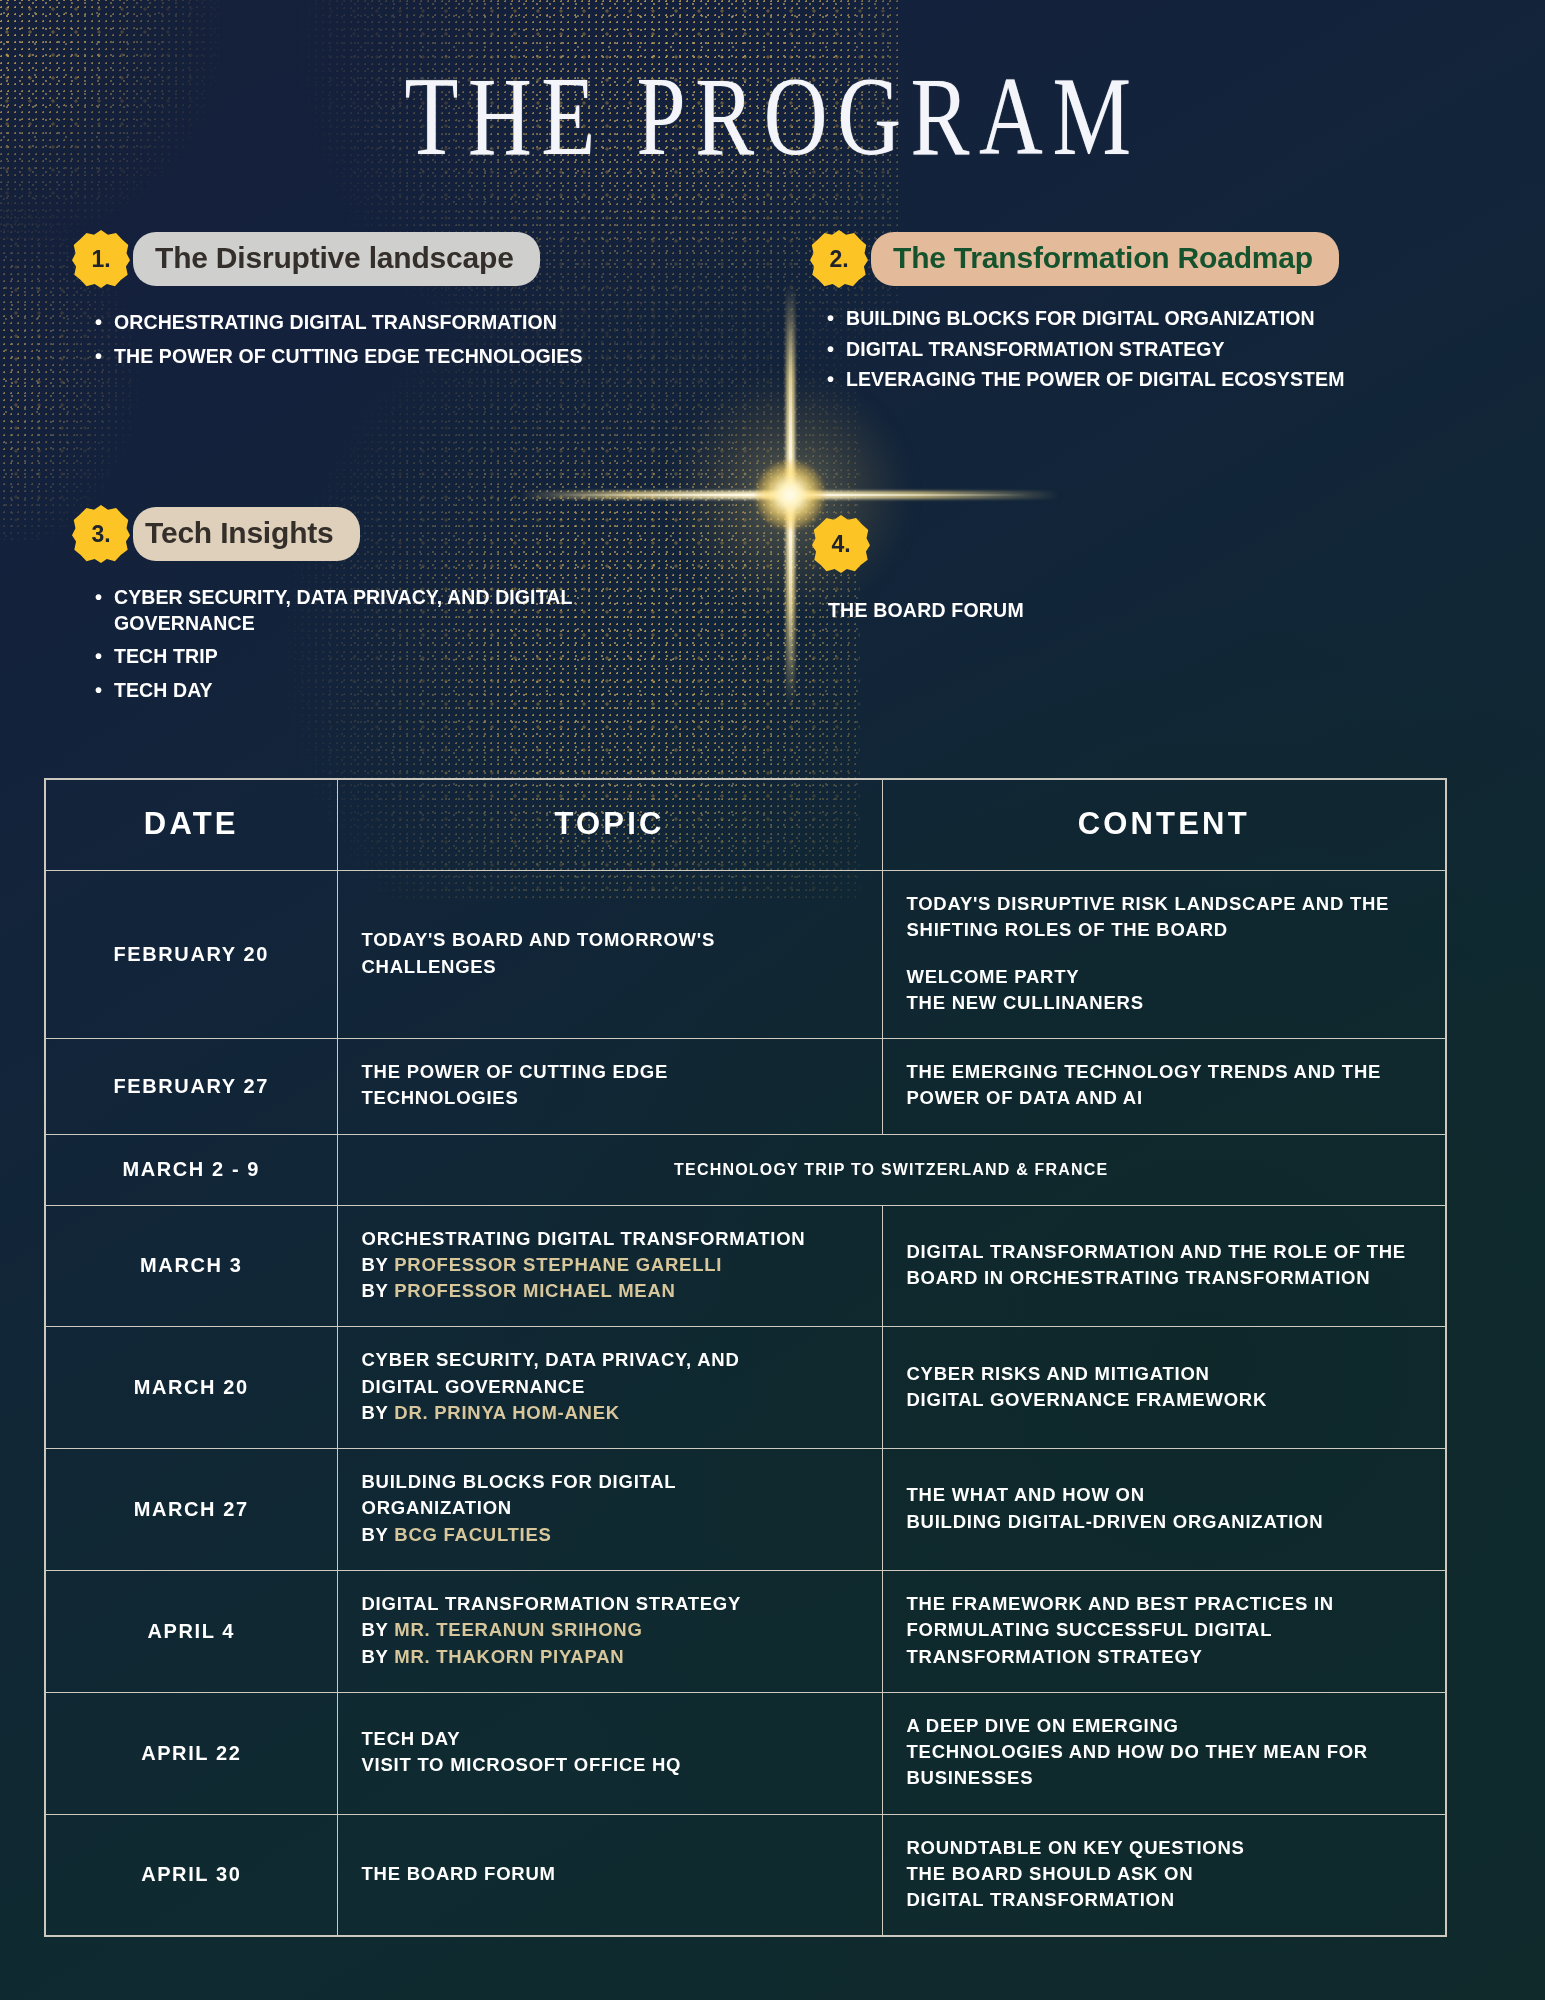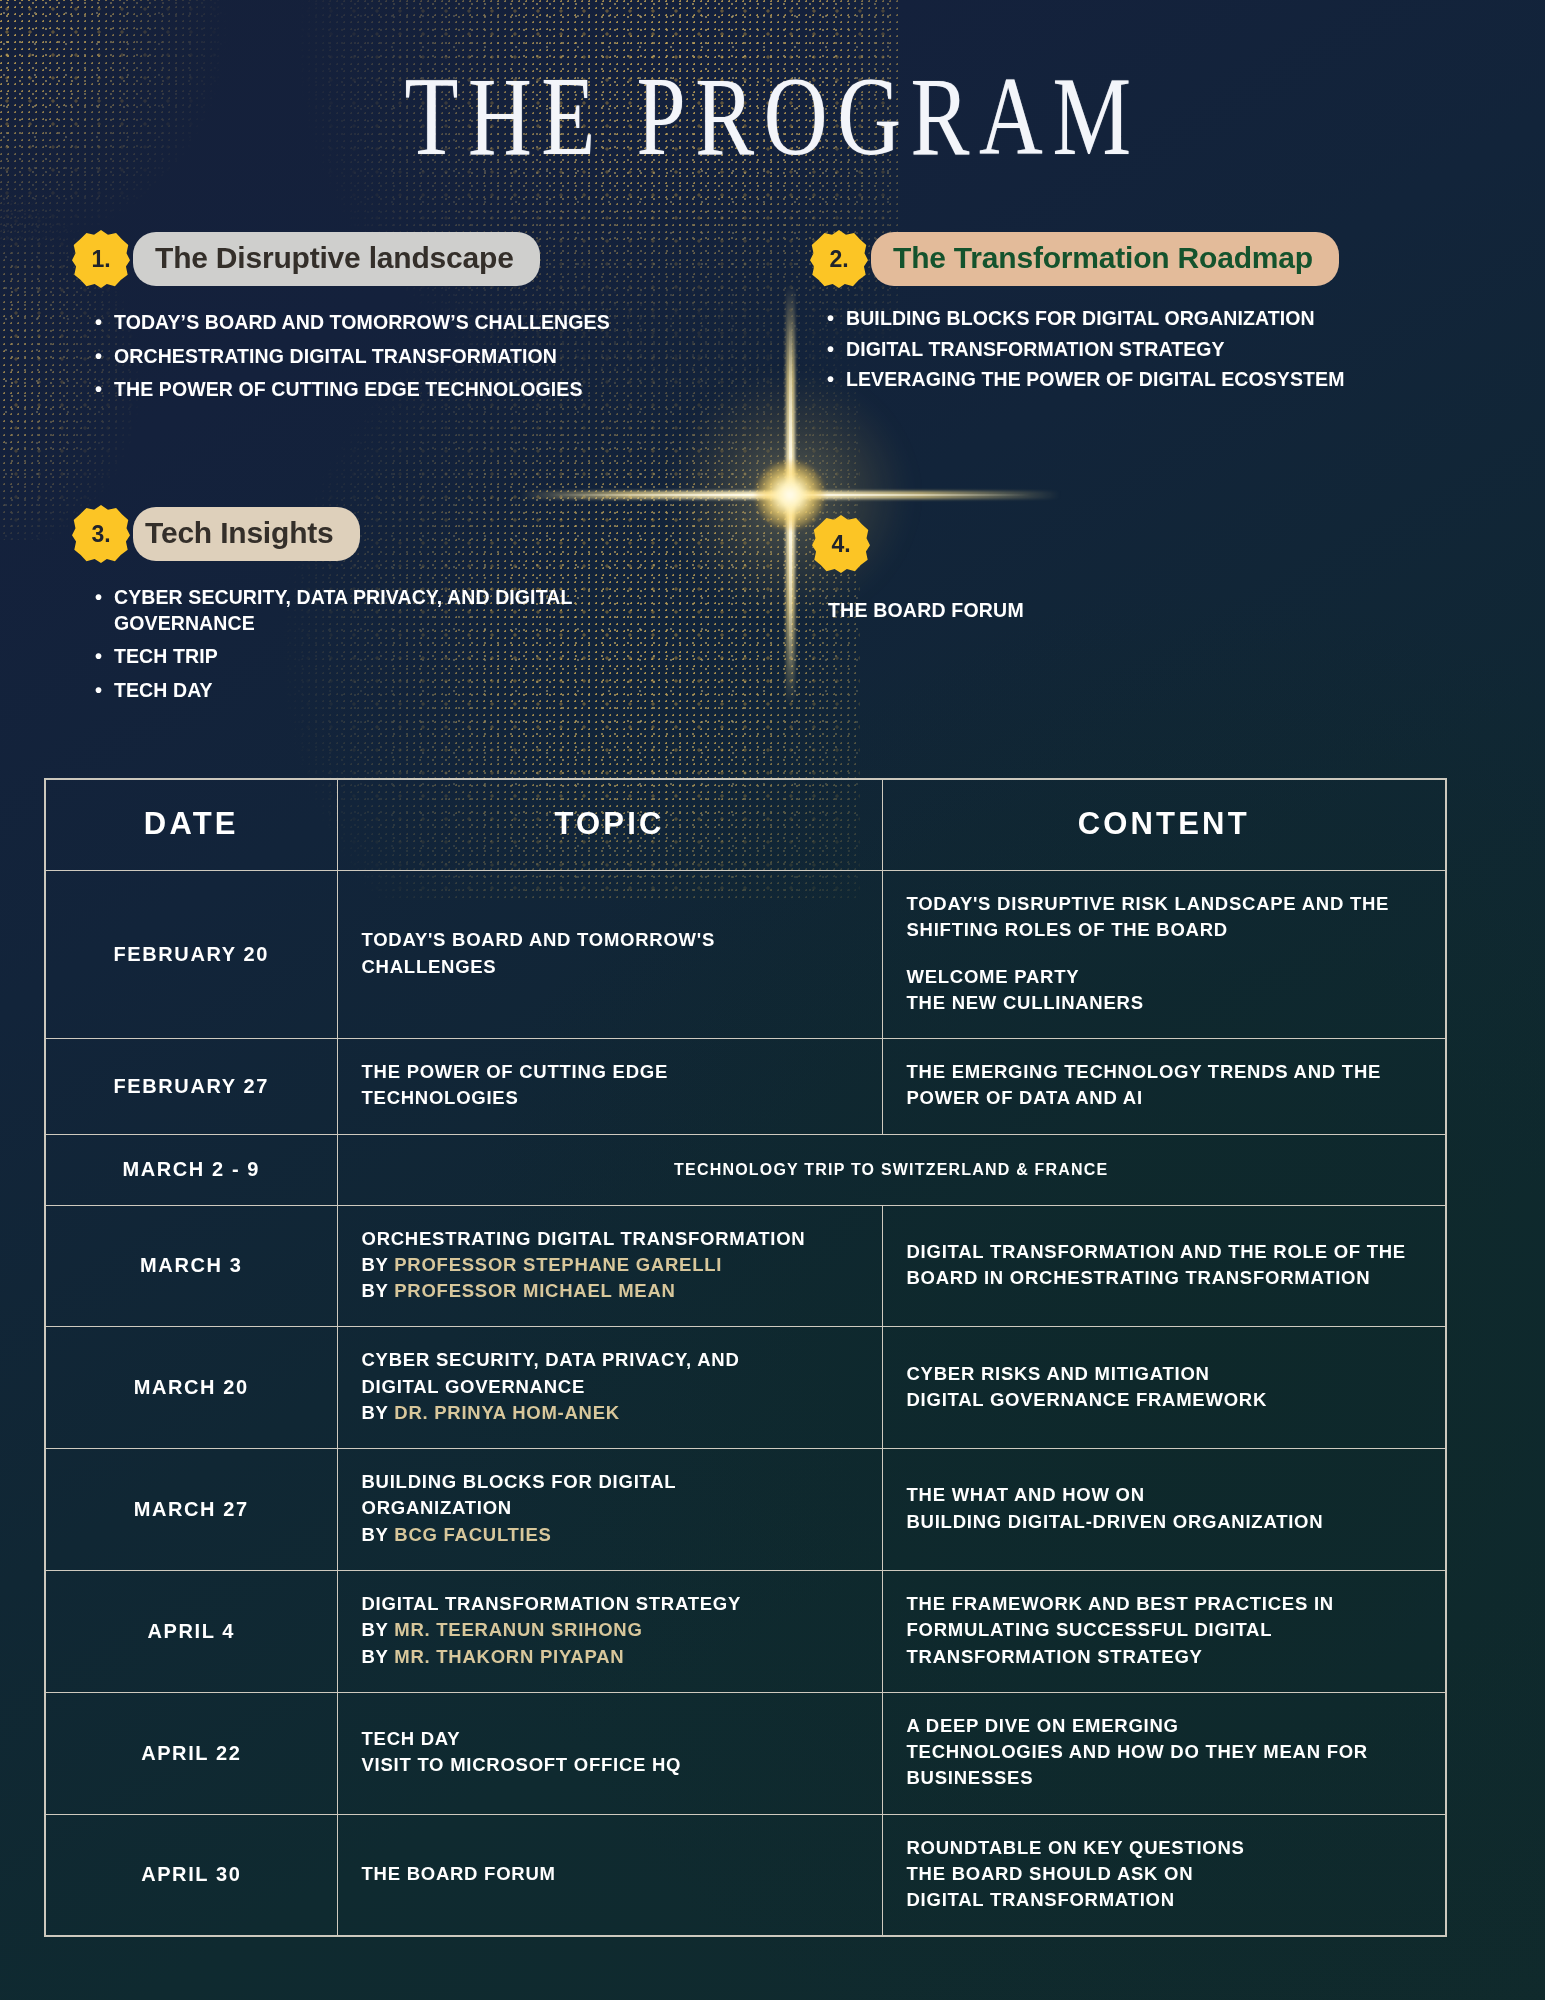--- a/index.html
+++ b/index.html
@@ -217,21 +217,20 @@
   <div id="title">THE PROGRAM</div>
 
   <div class="sec" id="sec1">
     <div class="sec-head">
       <div class="badge">
         <span>1.</span>
       </div>
       <div class="pill" id="pill1">The Disruptive landscape</div>
     </div>
     <ul>
-      <li>TODAY’S BOARD AND TOMORROW’S CHALLENGES</li>
       <li>ORCHESTRATING DIGITAL TRANSFORMATION</li>
       <li>THE POWER OF CUTTING EDGE TECHNOLOGIES</li>
     </ul>
   </div>
 
   <div class="sec" id="sec2">
     <div class="sec-head">
       <div class="badge">
         <span>2.</span>
       </div>

